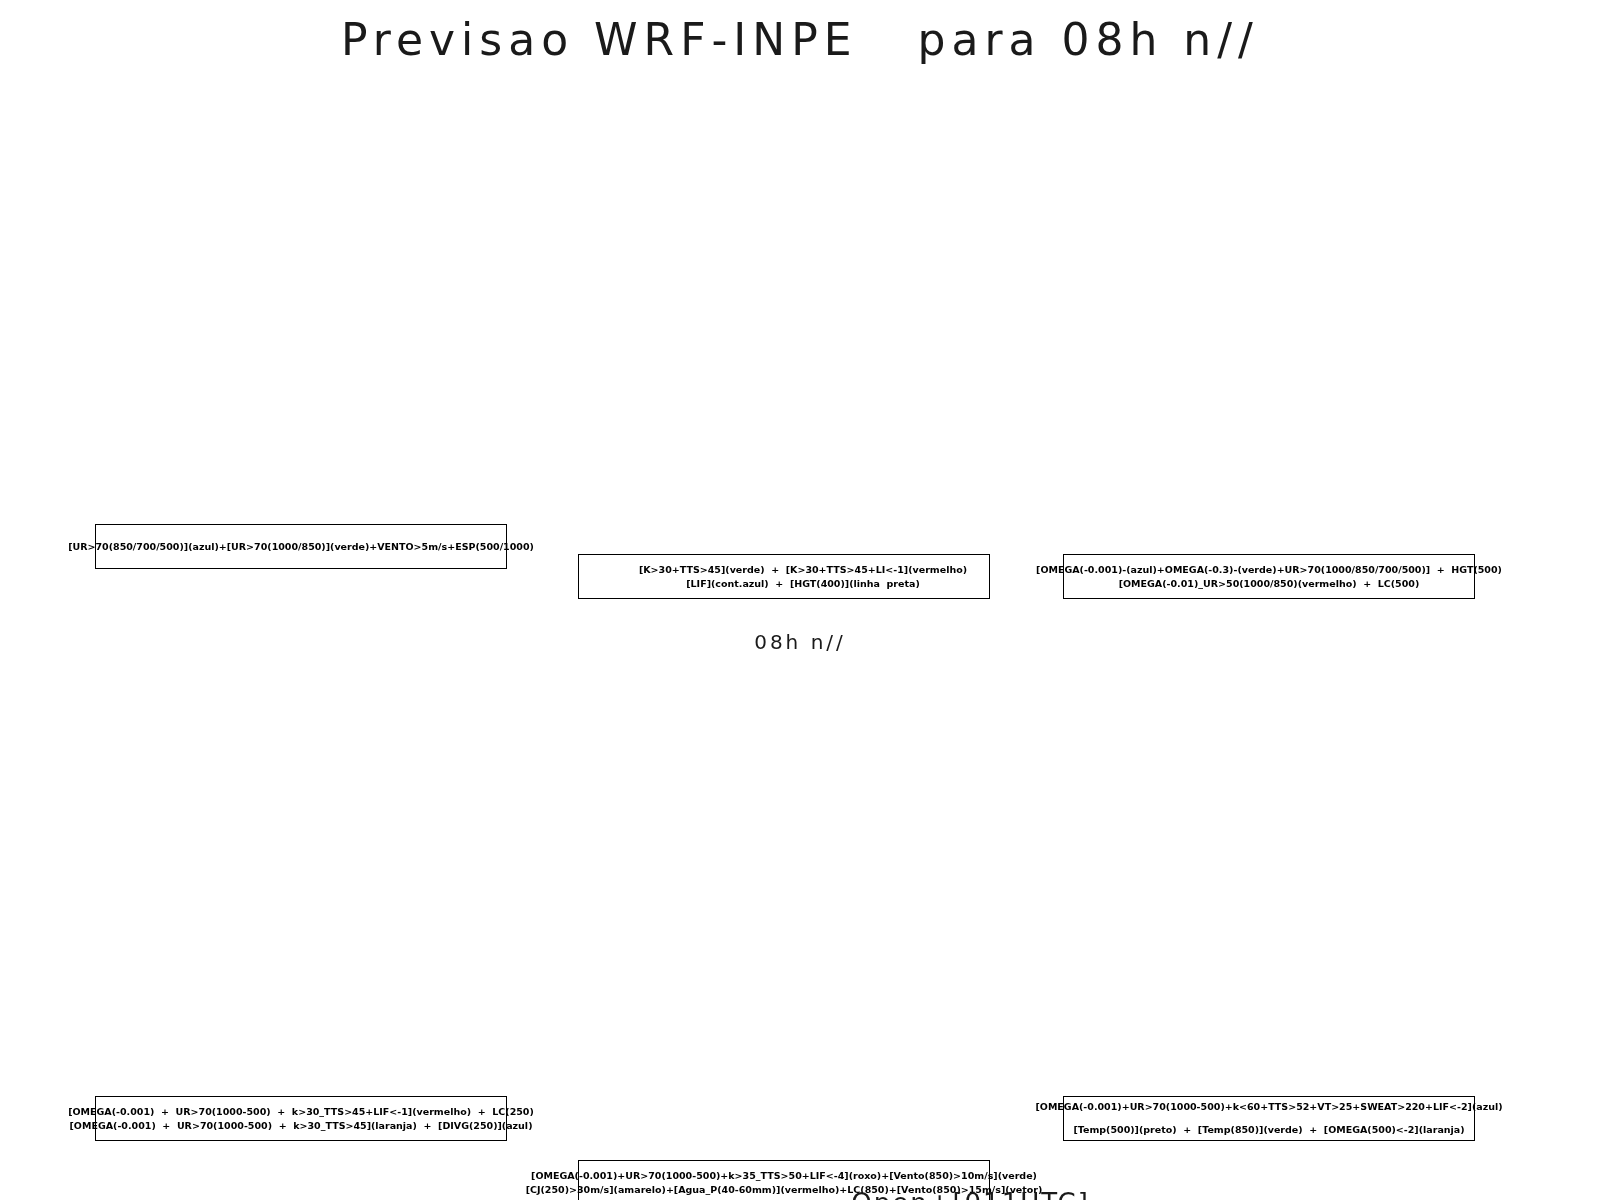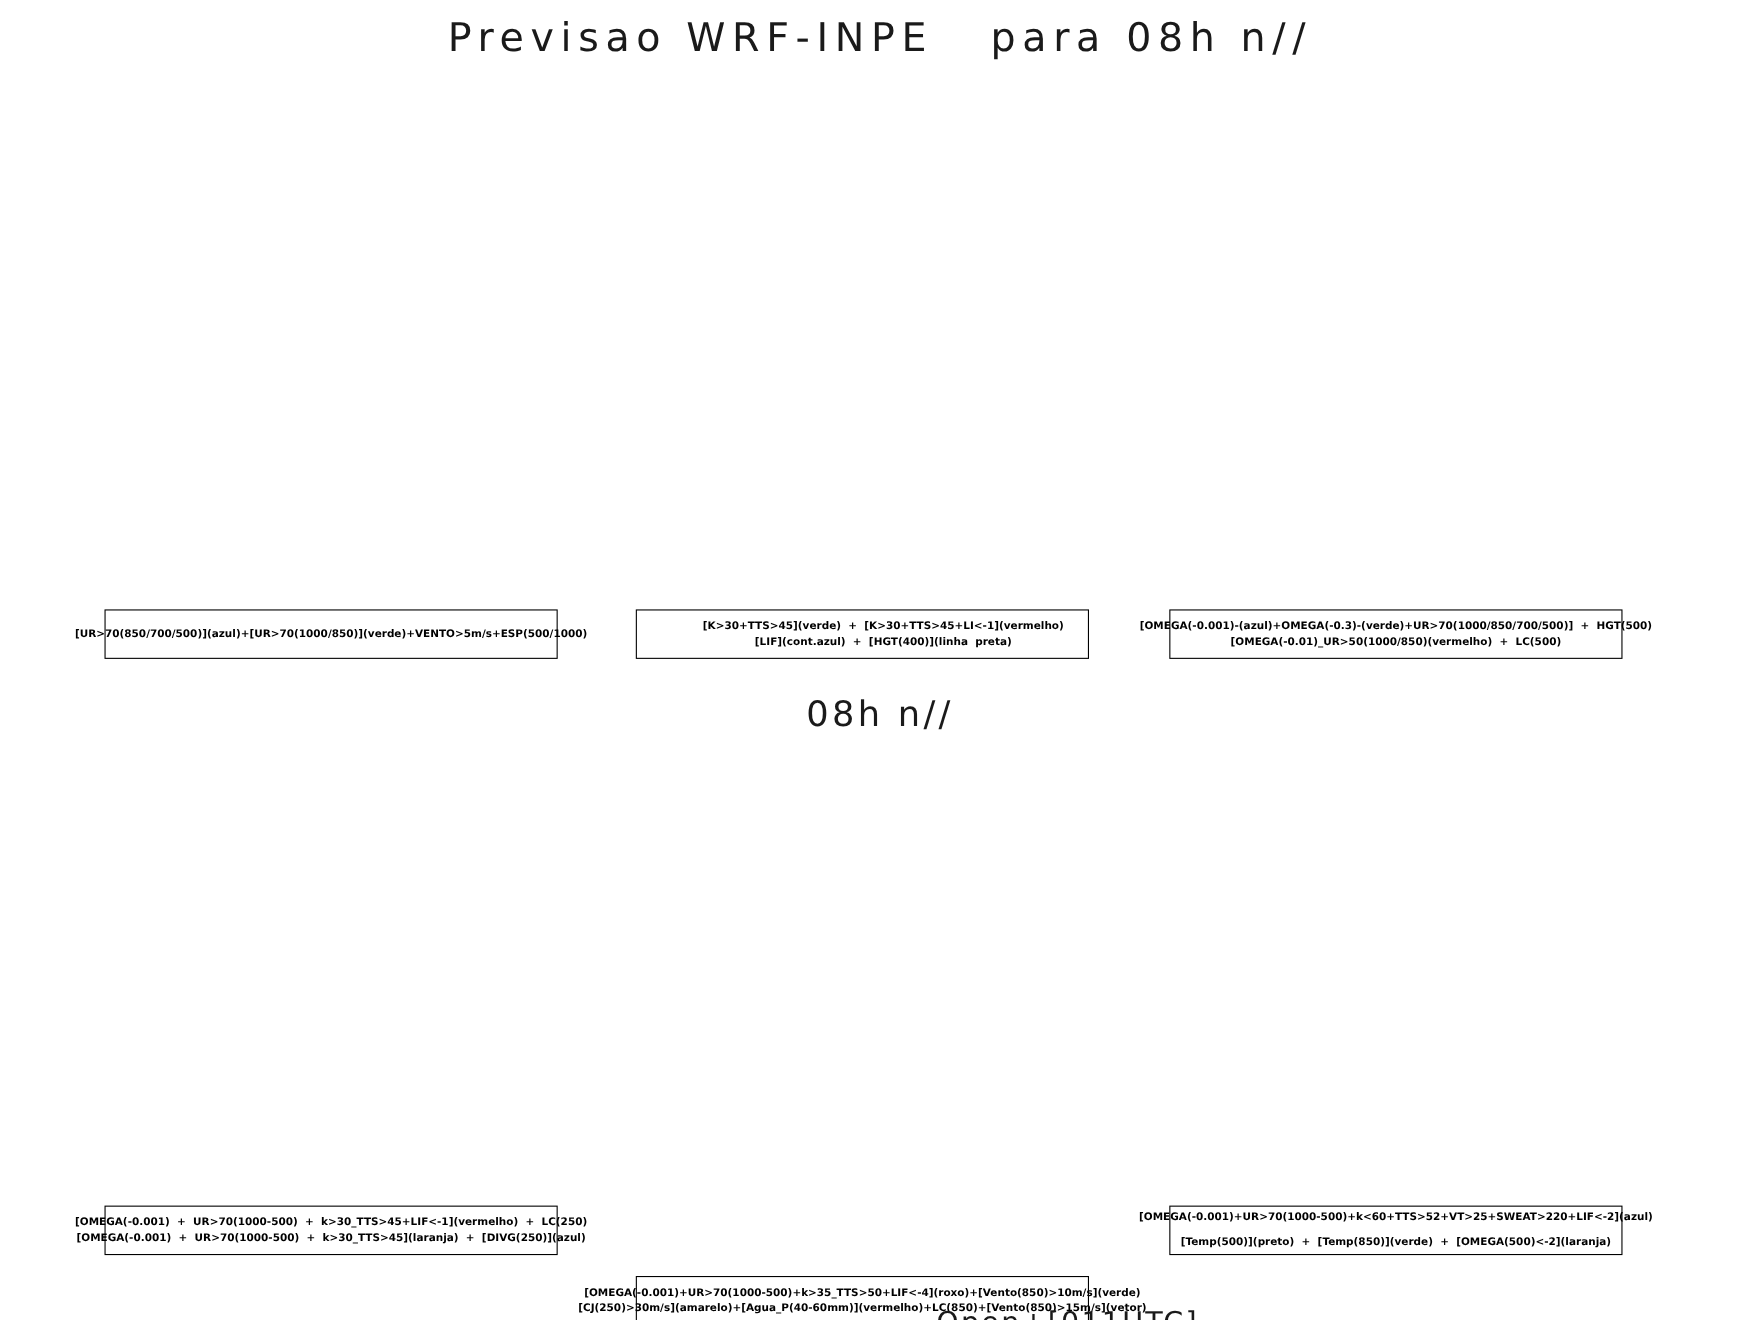--- a/index.html
+++ b/index.html
@@ -20,34 +20,34 @@
     width: 1600px;
     height: 1200px;
   }
   .main-title {
     position: absolute;
     left: 0;
     top: 14px;
     width: 1600px;
     text-align: center;
     font-family: "DejaVu Sans", sans-serif;
-    font-size: 36px;
+    font-size: 44px;
     font-weight: 400;
     letter-spacing: 6px;
     color: #1a1a1a;
     white-space: pre;
   }
   .mid-title {
     position: absolute;
     left: 0;
     top: 630px;
     width: 1600px;
     text-align: center;
     font-family: "DejaVu Sans", sans-serif;
-    font-size: 32px;
+    font-size: 20px;
     font-weight: 400;
     letter-spacing: 3px;
     color: #1a1a1a;
     white-space: pre;
   }
   .bottom-title {
     position: absolute;
     left: 0;
     top: 1158px;
     width: 1600px;
@@ -79,21 +79,21 @@
     font-family: "DejaVu Sans", sans-serif;
     font-size: 9.5px;
     font-weight: bold;
     color: #000000;
     line-height: 14px;
     white-space: pre;
     text-align: center;
   }
 
   
-  #legend-top-left   { left: 95px;   top: 554px;  width: 412px; height: 45px; }
+  #legend-top-left   { left: 95px;   top: 524px;  width: 412px; height: 45px; }
   #legend-top-center { left: 578px;  top: 554px;  width: 412px; height: 45px; padding-left: 44px; }
   #legend-top-right  { left: 1063px; top: 554px;  width: 412px; height: 45px; }
 
   
   #legend-bottom-left   { left: 95px;   top: 1096px; width: 412px; height: 45px; }
   #legend-bottom-center { left: 578px;  top: 1160px; width: 412px; height: 45px; }
   #legend-bottom-right  { left: 1063px; top: 1096px; width: 412px; height: 45px; justify-content: space-between; }
 
   
   .panel {

